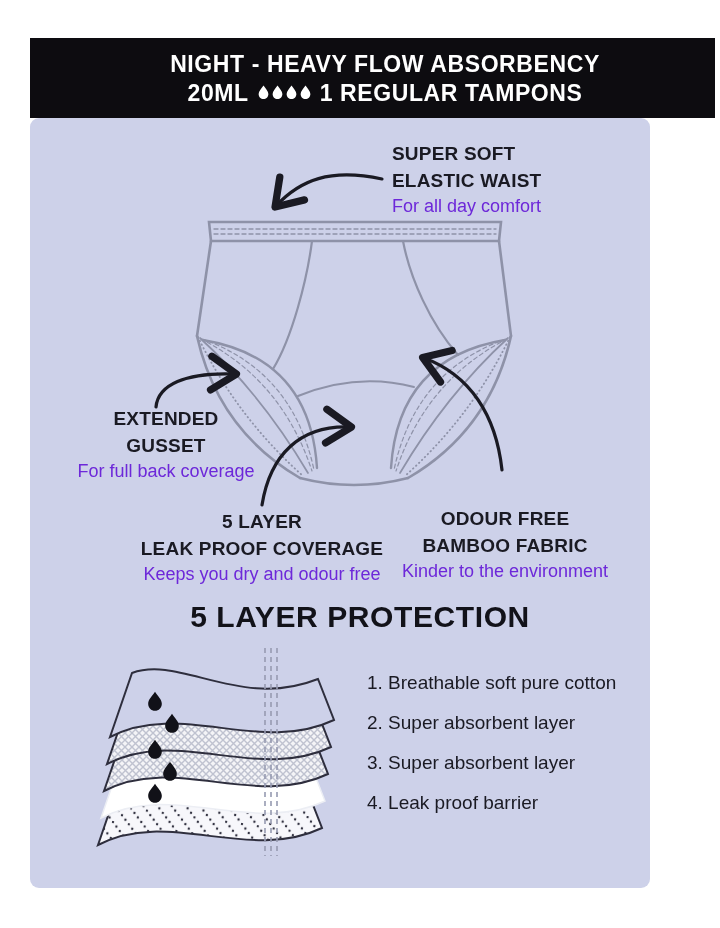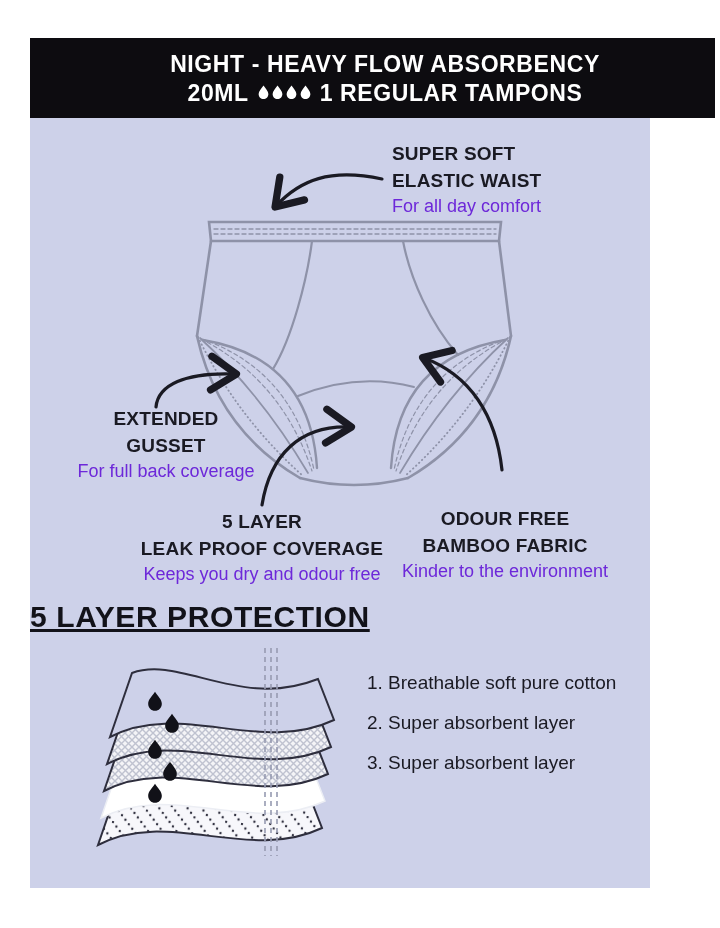--- a/index.html
+++ b/index.html
@@ -14,31 +14,31 @@
     width:660px;height:80px;background:#0d0c10;color:#ffffff;
     display:flex;flex-direction:column;align-items:center;justify-content:center;
     gap:3px;
     padding-left:25px;
   }
   .banner-line{font-size:23px;font-weight:700;letter-spacing:0.6px;line-height:26px;white-space:nowrap;}
   .banner-line2{display:flex;align-items:center;gap:8px;}
   .drops{display:inline-flex;align-items:center;gap:3px;margin:0 1px;}
 
   
-  .panel{position:relative;width:620px;height:770px;background:#cdd1e9;}
+  .panel{position:relative;width:620px;height:770px;background:#cdd1e9;border-radius:9px;}
   .panel svg.diagram{position:absolute;left:0;top:0;}
 
   .note{position:absolute;}
   .caps{font-weight:700;font-size:19px;line-height:27px;letter-spacing:0.2px;color:#1a1a23;display:block;}
   .sub{font-weight:400;font-size:18px;line-height:25px;color:#6d28d9;display:block;}
   .note.center{text-align:center;}
 
   .protect-heading{
-    position:absolute;left:0;top:482px;width:660px;text-align:left;
-    font-size:30px;font-weight:800;letter-spacing:0.6px;color:#121219;text-decoration:underline;
+    position:absolute;left:0;top:482px;width:660px;text-align:center;
+    font-size:30px;font-weight:800;letter-spacing:0.6px;color:#121219;
   }
   .layer-list{position:absolute;left:323px;top:531px;width:320px;list-style:none;margin:14px;padding:0;}
   .layer-list li{font-size:19px;line-height:40px;white-space:nowrap;color:#1a1a23;}
 </style>
 </head>
 <body>
 
 <div class="sheet-wrap">
 
   <div class="banner">
@@ -175,16 +175,17 @@
       <span class="caps">BAMBOO FABRIC</span>
       <span class="sub">Kinder to the environment</span>
     </div>
 
     <div class="protect-heading">5 LAYER PROTECTION</div>
 
     <ul class="layer-list">
       <li>1. Breathable soft pure cotton</li>
       <li>2. Super absorbent layer</li>
       <li>3. Super absorbent layer</li>
+      <li>4. Leak proof barrier</li>
     </ul>
 
   </div>
 </div>
 
 </body></html>

